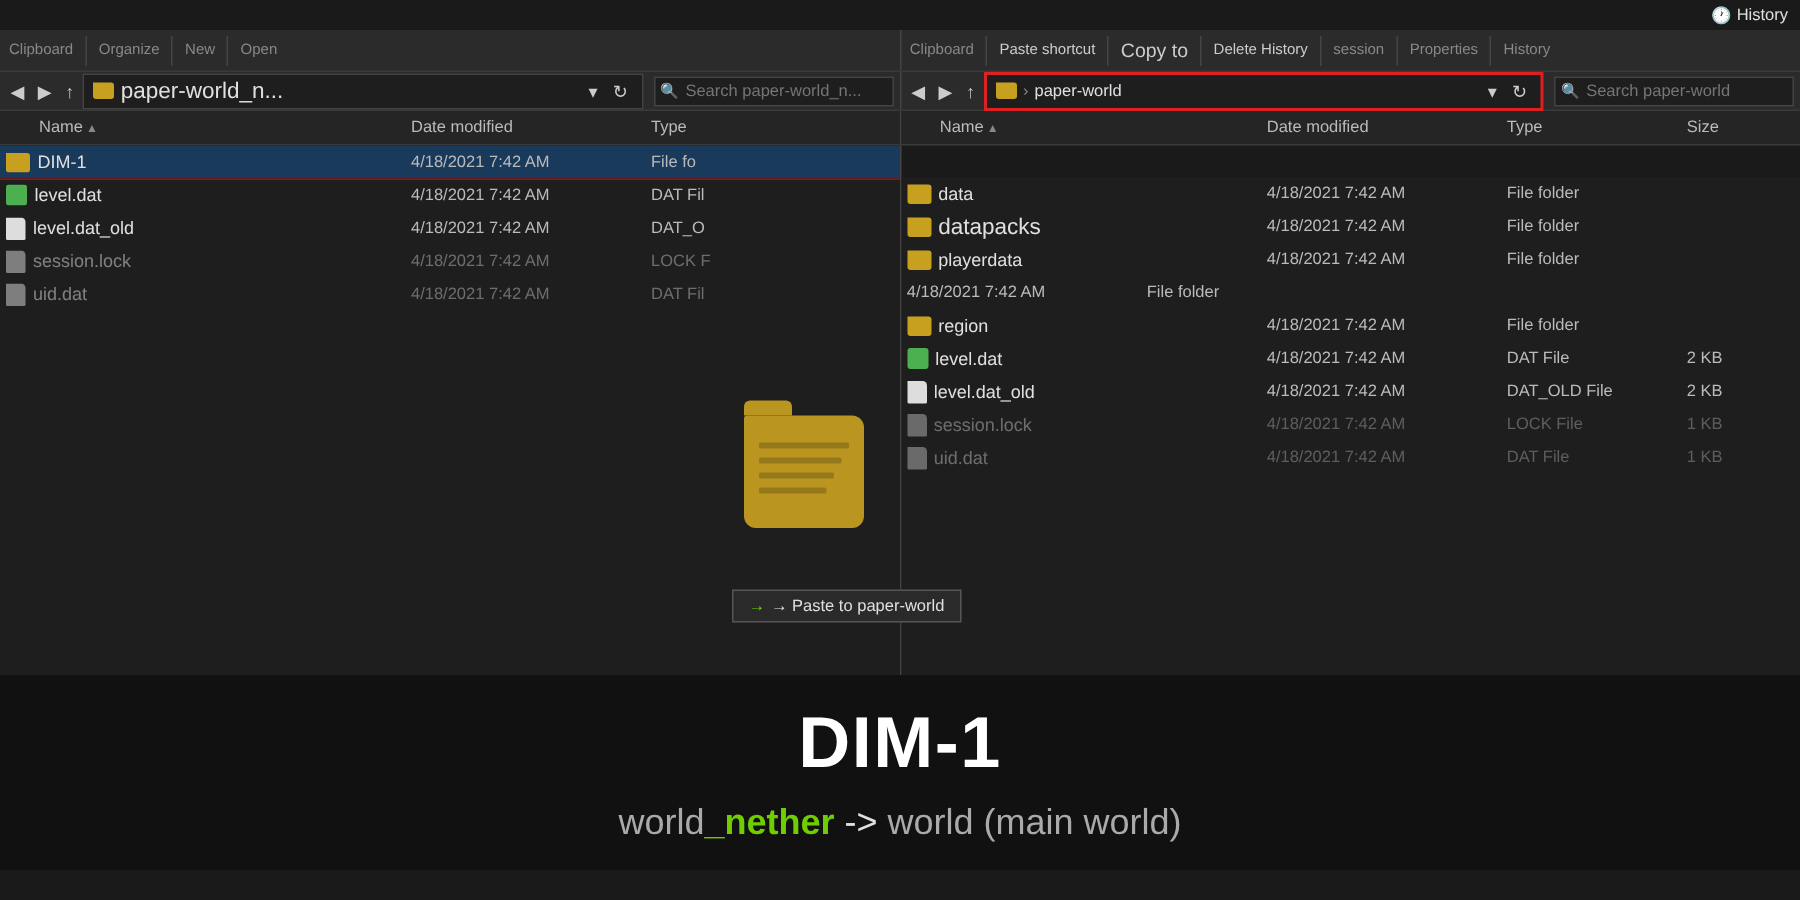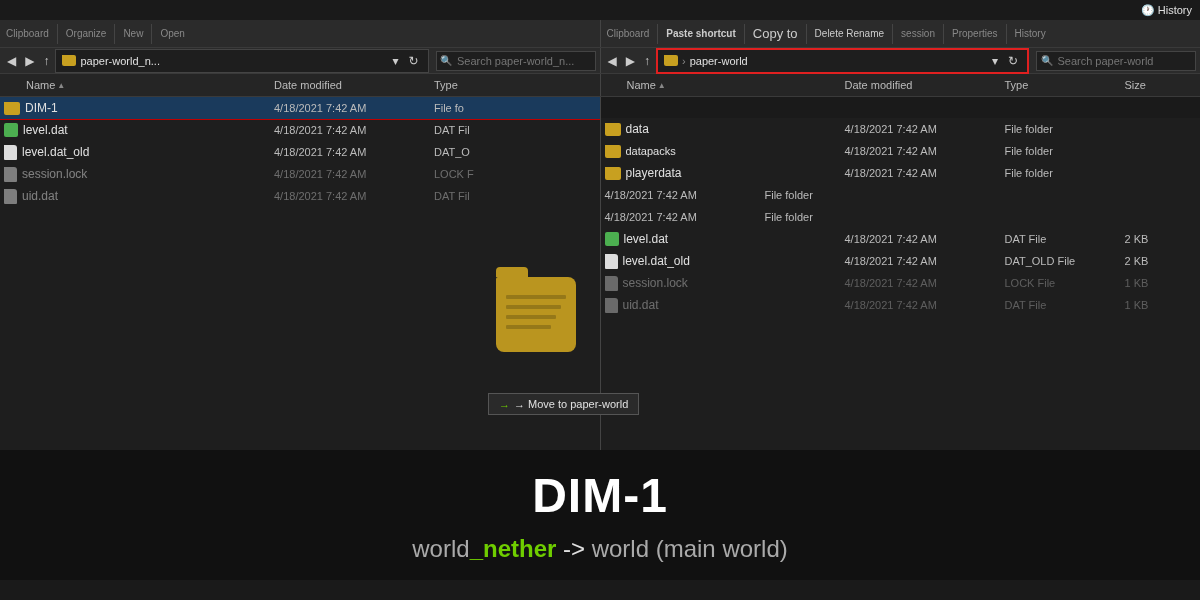--- a/index.html
+++ b/index.html
@@ -158,43 +158,43 @@
       <span style="font-size:10px;color:#888;">Organize</span>
       <div class="separator"></div>
       <span style="font-size:10px;color:#888;">New</span>
       <div class="separator"></div>
       <span style="font-size:10px;color:#888;">Open</span>
     </div>
 
     <div style="flex:1; display:flex; align-items:center; padding:0 6px; gap:8px; overflow:hidden;">
       <span style="font-size:10px;color:#888;">Clipboard</span>
       <div class="separator"></div>
-      <span style="font-size:10px;color:#ccc;font-weight:bold;">Paste shortcut</span>
+      <span style="font-size:10px;color:#ccc;">Paste shortcut</span>
       <div class="separator"></div>
       <span style="font-size:13px;color:#ccc;">Copy to</span>
       <div class="separator"></div>
-      <span style="font-size:10px;color:#ccc;">Delete Rename</span>
+      <span style="font-size:10px;color:#ccc;">Delete History</span>
       <div class="separator"></div>
       <span style="font-size:10px;color:#888;">session</span>
       <div class="separator"></div>
       <span style="font-size:10px;color:#888;">Properties</span>
       <div class="separator"></div>
       <span style="font-size:10px;color:#888;">History</span>
     </div>
   </div>
 
   <div style="display:flex; height:26px; background:#2b2b2b; border-bottom:1px solid #3a3a3a;">
 
     <div style="flex:1; display:flex; align-items:center; padding:0 4px; gap:3px; border-right:1px solid #444;">
       <button class="address-nav-btn">◀</button>
       <button class="address-nav-btn">▶</button>
       <button class="address-nav-btn">↑</button>
       <div class="address-path" style="flex:1; background:#1e1e1e; border:1px solid #444; color:#e0e0e0; font-size:11px; padding:2px 6px; display:flex; align-items:center; gap:4px;">
         <span style="display:inline-block; width:14px; height:11px; background:#c8a020; border-radius:0 2px 2px 2px; flex-shrink:0;"></span>
-        <span style="font-size:11px;">paper-world_n...</span>
+        <span style="font-size:15px;">paper-world_n...</span>
         <button class="address-nav-btn" style="margin-left:auto;">▾</button>
         <button class="address-nav-btn">↻</button>
       </div>
       <div class="search-bar">
         <span style="font-size:10px;">🔍</span>
         <input type="text" placeholder="Search paper-world_n..." style="">
       </div>
     </div>
 
     <div style="flex:1; display:flex; align-items:center; padding:0 4px; gap:3px;">
@@ -293,21 +293,21 @@
         <div style="flex:0 0 240px; display:flex; align-items:center; gap:5px; font-size:12px; color:#e0e0e0;">
           <span style="display:inline-block;width:16px;height:13px;background:#c8a020;border-radius:0 2px 2px 2px;flex-shrink:0;"></span>
           <span>data</span>
         </div>
         <div style="flex:0 0 160px; font-size:11px; color:#bbb;">4/18/2021 7:42 AM</div>
         <div style="flex:0 0 120px; font-size:11px; color:#bbb;">File folder</div>
         <div style="flex:0 0 50px; font-size:11px; color:#bbb;"></div>
       </div>
 
       <div class="file-row">
-        <div style="flex:0 0 240px; display:flex; align-items:center; gap:5px; font-size:11px; color:#e0e0e0;">
+        <div style="flex:0 0 240px; display:flex; align-items:center; gap:5px; font-size:15px; color:#e0e0e0;">
           <span style="display:inline-block;width:16px;height:13px;background:#c8a020;border-radius:0 2px 2px 2px;flex-shrink:0;"></span>
           <span>datapacks</span>
         </div>
         <div style="flex:0 0 160px; font-size:11px; color:#bbb;">4/18/2021 7:42 AM</div>
         <div style="flex:0 0 120px; font-size:11px; color:#bbb;">File folder</div>
         <div style="flex:0 0 50px; font-size:11px; color:#bbb;"></div>
       </div>
 
       <div class="file-row">
         <div style="flex:0 0 240px; display:flex; align-items:center; gap:5px; font-size:12px; color:#e0e0e0;">
@@ -319,20 +319,24 @@
         <div style="flex:0 0 50px; font-size:11px; color:#bbb;"></div>
       </div>
 
       <div class="file-row">
         <div style="flex:0 0 160px; font-size:11px; color:#bbb;">4/18/2021 7:42 AM</div>
         <div style="flex:0 0 120px; font-size:11px; color:#bbb;">File folder</div>
         <div style="flex:0 0 50px; font-size:11px; color:#bbb;"></div>
       </div>
 
       <div class="file-row">
+        <div style="flex:0 0 240px; display:flex; align-items:center; gap:5px; font-size:12px; color:#e0e0e0;">
+          <span style="display:inline-block;width:16px;height:13px;background:#c8a020;border-radius:0 2px 2px 2px;flex-shrink:0;"></span>
+          <span>region</span>
+        </div>
         <div style="flex:0 0 160px; font-size:11px; color:#bbb;">4/18/2021 7:42 AM</div>
         <div style="flex:0 0 120px; font-size:11px; color:#bbb;">File folder</div>
         <div style="flex:0 0 50px; font-size:11px; color:#bbb;"></div>
       </div>
 
       <div class="file-row">
         <div style="flex:0 0 240px; display:flex; align-items:center; gap:5px; font-size:12px; color:#e0e0e0;">
           <span style="display:inline-block;width:14px;height:14px;background:#4caf50;border-radius:2px;flex-shrink:0;"></span>
           <span>level.dat</span>
         </div>
@@ -380,21 +384,21 @@
 
         <div style="position:absolute; top:18px; left:10px; width:60px; height:4px; background:rgba(0,0,0,0.2); border-radius:1px;"></div>
         <div style="position:absolute; top:28px; left:10px; width:55px; height:4px; background:rgba(0,0,0,0.2); border-radius:1px;"></div>
         <div style="position:absolute; top:38px; left:10px; width:50px; height:4px; background:rgba(0,0,0,0.2); border-radius:1px;"></div>
         <div style="position:absolute; top:48px; left:10px; width:45px; height:4px; background:rgba(0,0,0,0.2); border-radius:1px;"></div>
       </div>
     </div>
 
     <div style="position:absolute; top:296px; left:488px; background:#2a2a2a; border:1px solid #555; color:#e0e0e0; font-size:11px; padding:4px 10px; z-index:100; white-space:nowrap; display:flex; align-items:center; gap:4px;">
       <span style="color:#6fce00;">→</span>
-      <span>→ Move to paper-world</span>
+      <span>→ Paste to paper-world</span>
     </div>
   </div>
 
   <div class="bottom-overlay">
     <div style="font-size:48px; font-weight:700; color:#ffffff; letter-spacing:1px;">DIM-1</div>
     <div style="font-size:24px; color:#999; margin-top:12px;">
       <span style="color:#aaa;">world</span><span style="color:#6fce00; font-weight:bold;">_nether</span><span style="color:#e0e0e0;"> -&gt; </span><span style="color:#aaa;">world</span><span style="color:#aaa;"> (main world)</span>
     </div>
   </div>
 </div>

